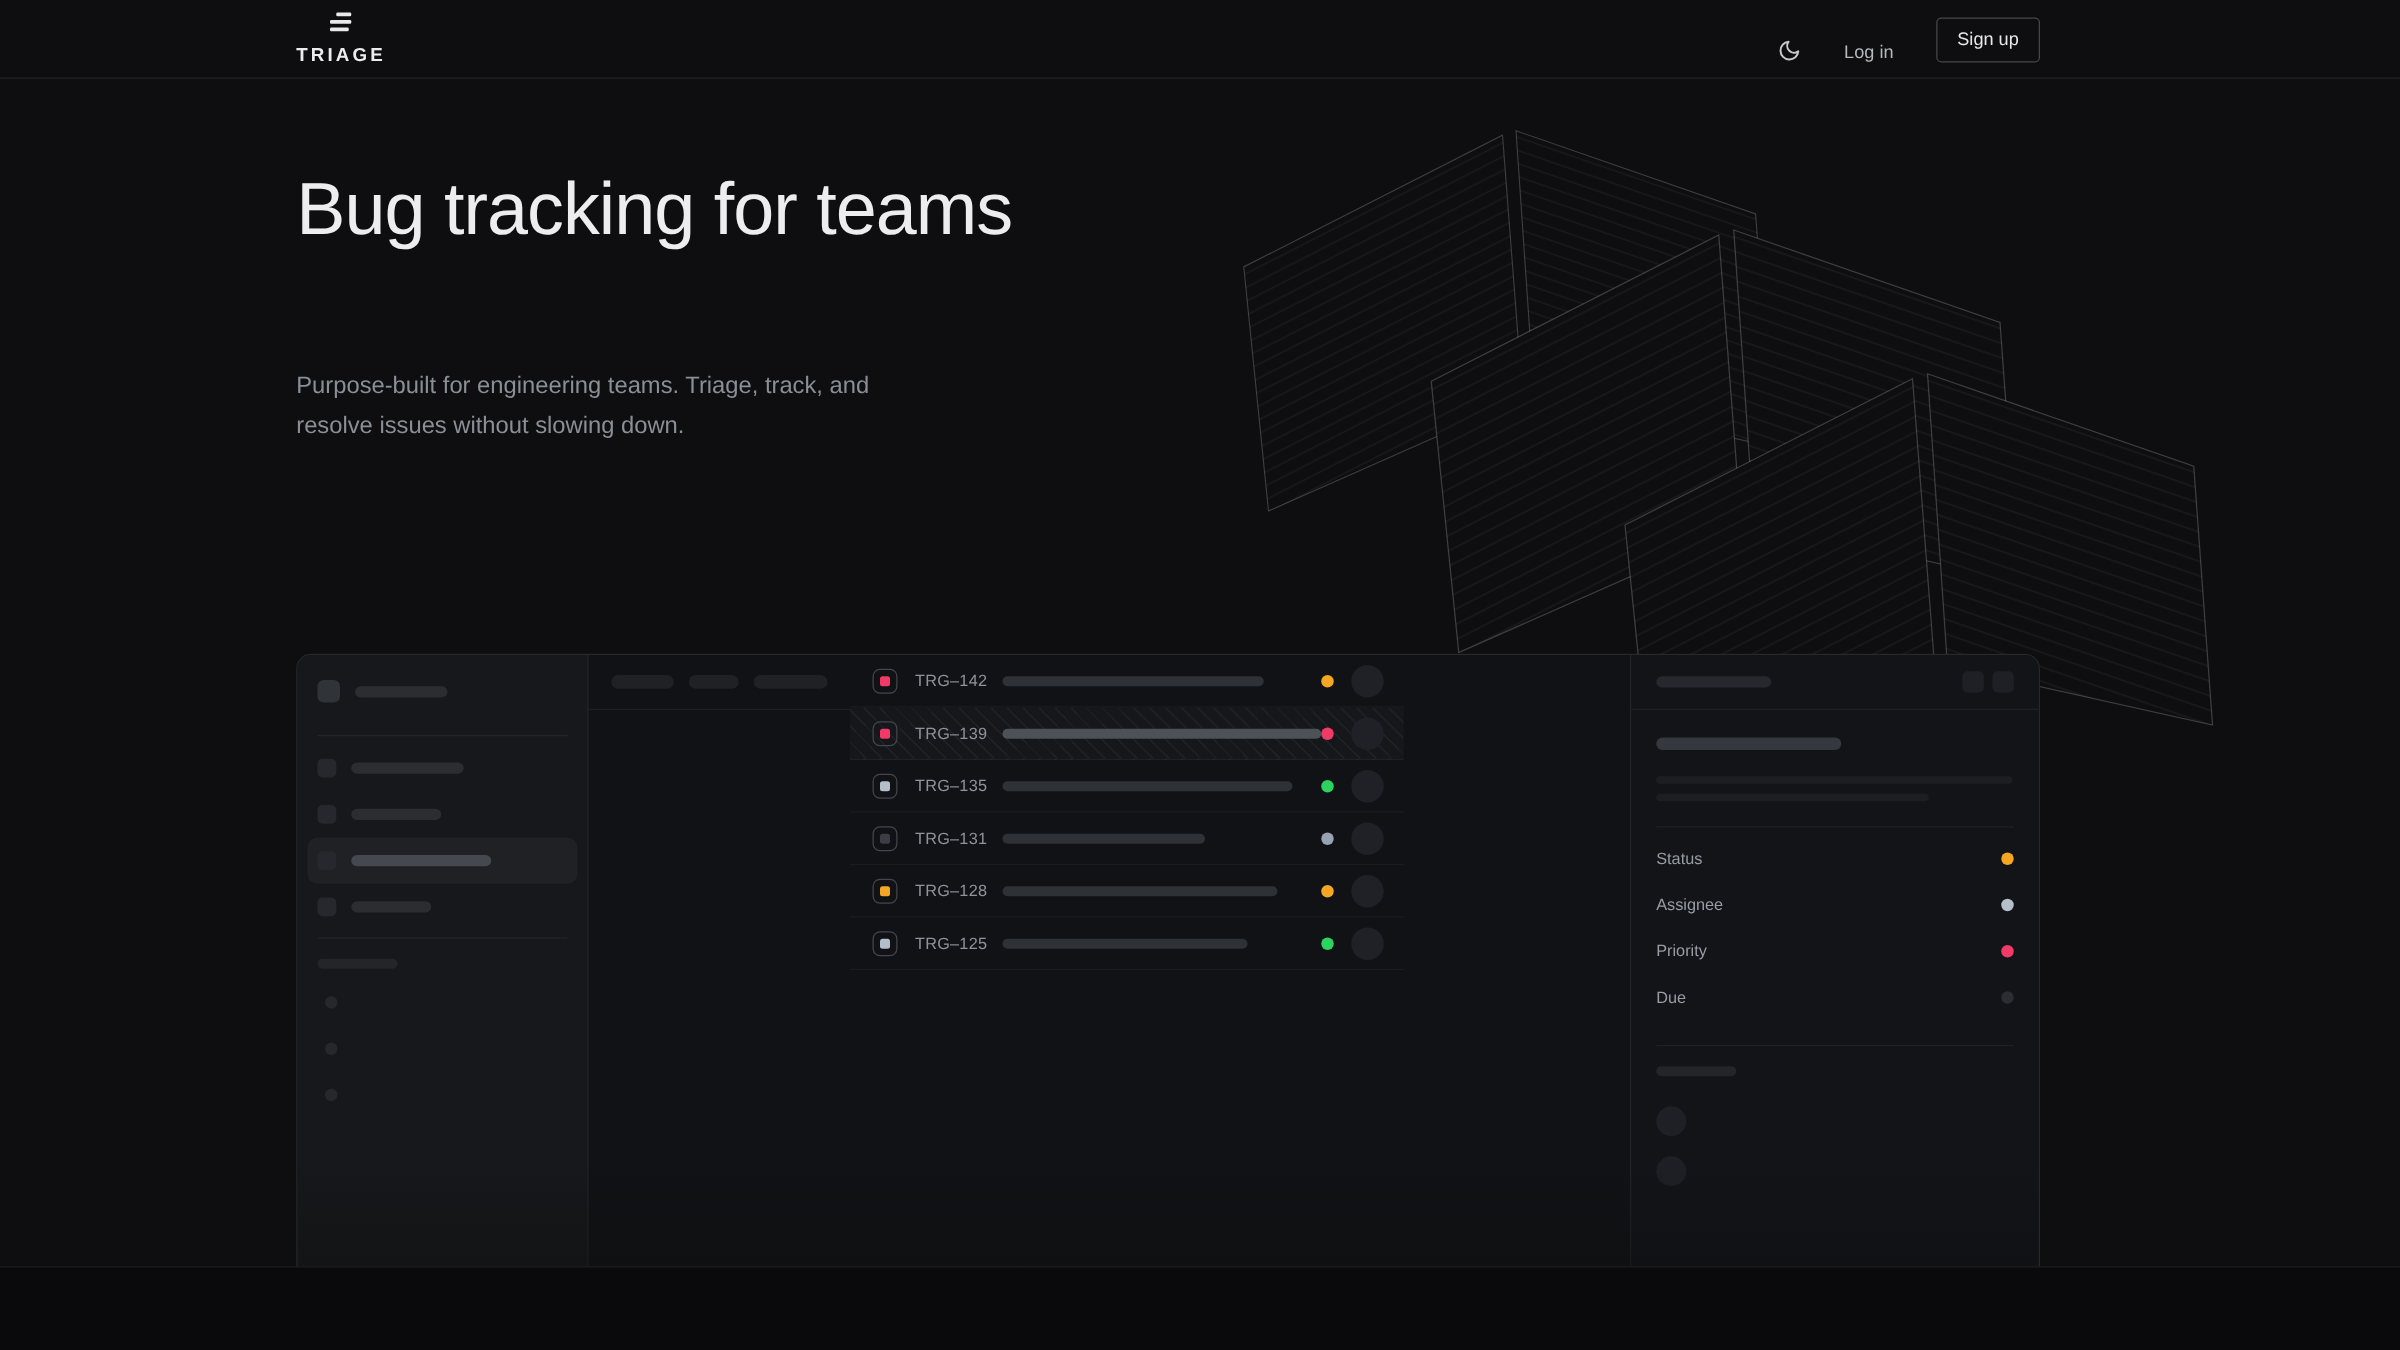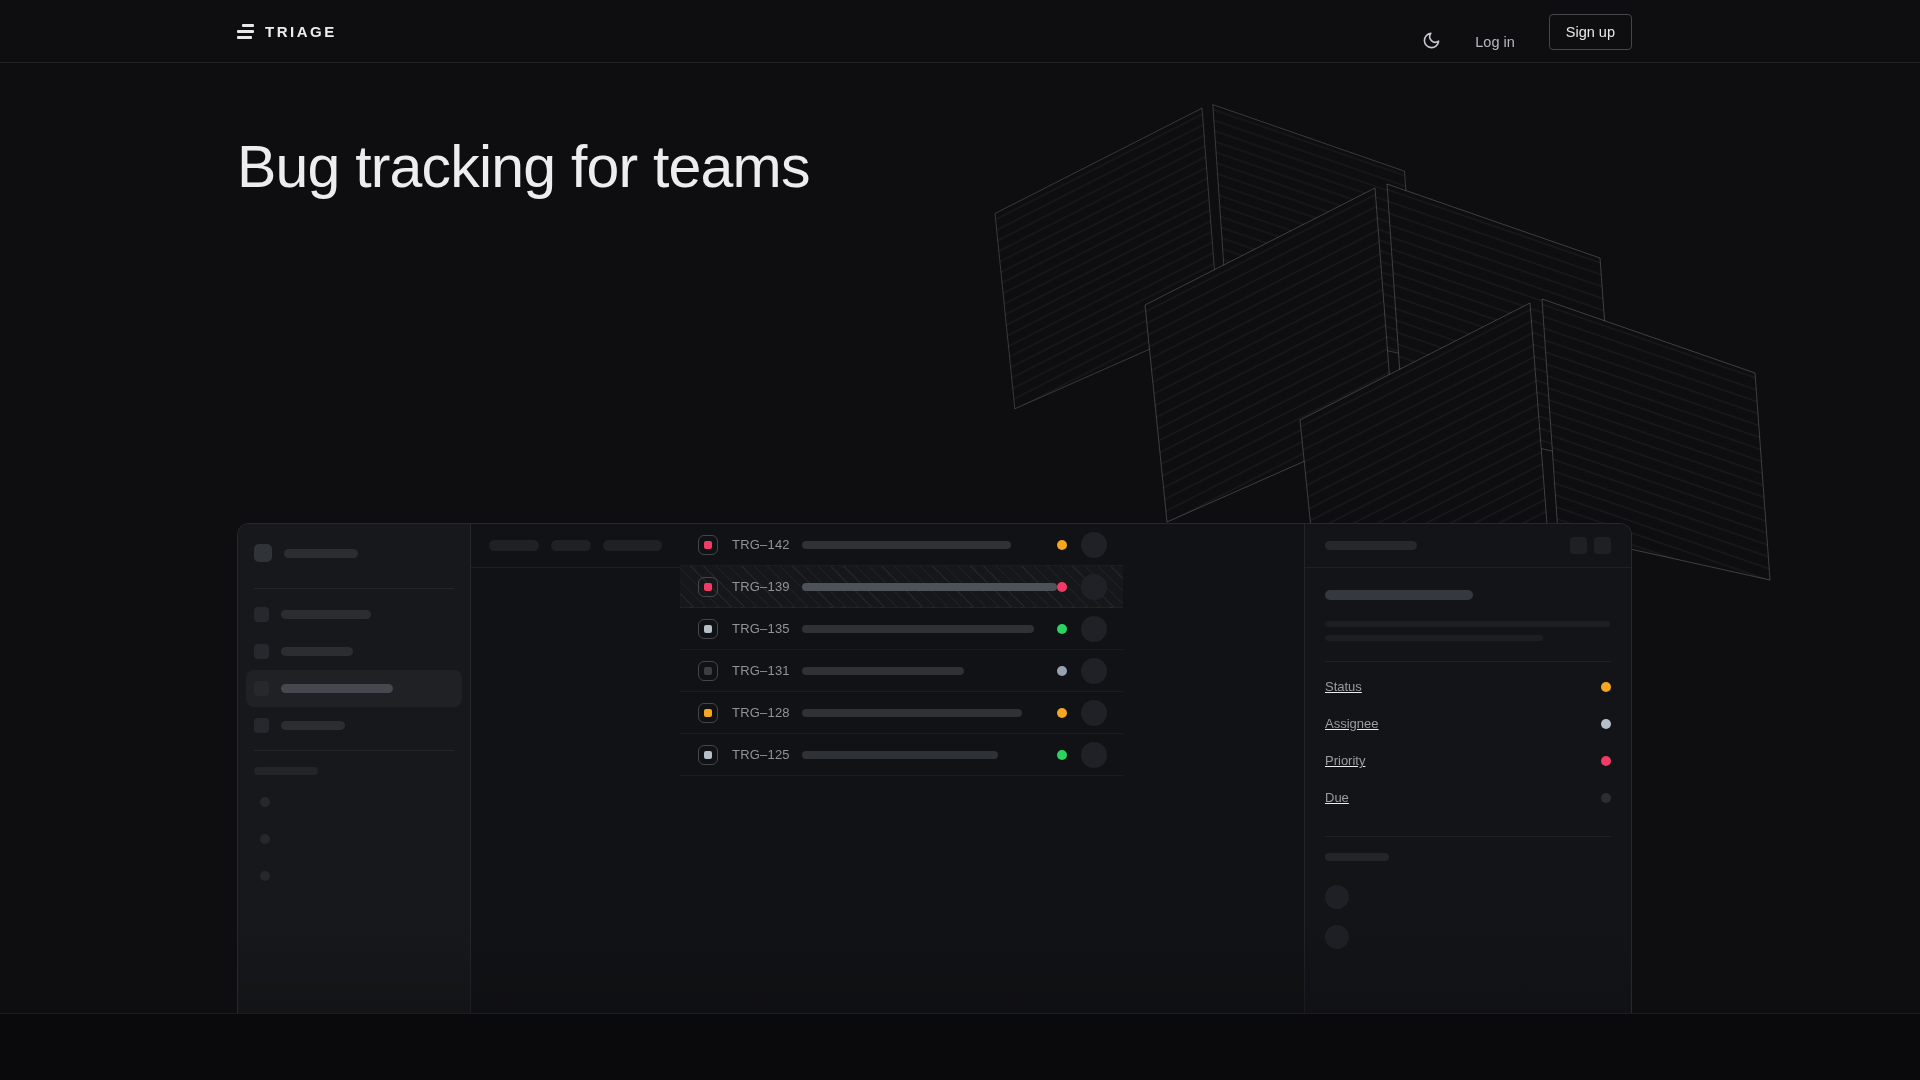--- a/index.html
+++ b/index.html
@@ -11,21 +11,21 @@
     color:#ececee;
   }
   .page { position:absolute; inset:0; overflow:hidden; }
 
   
   .deco { position:absolute; left:920px; top:40px; width:1000px; height:650px; z-index:0; pointer-events:none; }
 
   
   header { position:absolute; top:0; left:0; right:0; height:63px; border-bottom:1px solid rgba(255,255,255,0.09); z-index:3; }
   .nav-inner { position:absolute; left:237px; right:288px; top:0; height:63px; display:flex; align-items:center; justify-content:space-between; }
-  .brand { display:flex; align-items:center; gap:11px; cursor:pointer; }
+  .brand { display:flex; align-items:center; gap:11px; cursor:pointer;flex-direction:column; }
   .logo-mark { display:flex; flex-direction:column; gap:3px; width:17px; }
   .logo-mark i { display:block; height:3px; border-radius:1px; background:#e9e9eb; }
   .logo-mark i:nth-child(1){ width:12px; align-self:flex-end; }
   .logo-mark i:nth-child(2){ width:17px; }
   .logo-mark i:nth-child(3){ width:15px; }
   .brand-name { font-size:15px; font-weight:700; letter-spacing:2.5px; color:#ececee; }
   .nav-right { display:flex; align-items:flex-end; gap:34px; }
   .theme-btn { background:none; border:none; cursor:pointer; display:flex; align-items:center; color:#c8c9cd; }
   .login-link { font-size:14.5px; color:#b6b8bd; text-decoration:none; cursor:pointer; }
   .signup-btn { background:transparent; border:1px solid #45464b; border-radius:4px; color:#e8e8ea;
@@ -79,21 +79,21 @@
   .row-spacer { flex:1; }
   .status-dot { width:10px; height:10px; border-radius:50%; margin-right:14px; flex:none; }
   .row-avatar { width:26px; height:26px; border-radius:50%; background:#1f2126; flex:none; }
 
   
   .mk-detail { width:327px; flex:none; background:#131418; border-left:1px solid rgba(255,255,255,0.07); }
   .rp-header { height:44px; border-bottom:1px solid rgba(255,255,255,0.055); display:flex; align-items:center; padding:0 20px; }
   .rp-hbar { width:92px; height:9px; border-radius:5px; background:#26282d; }
   .rp-squares { margin-left:auto; display:flex; gap:7px; }
   .rp-sq { width:17px; height:17px; border-radius:4px; background:#1e2025; }
-  .rp-body { padding:20px;text-decoration:underline; }
+  .rp-body { padding:20px; }
   .rp-title { width:148px; height:10px; border-radius:5px; background:#35383e; margin-top:2px; }
   .rp-desc { height:6px; border-radius:3px; background:#1c1e22; }
   .rp-desc.l1 { width:285px; margin-top:21px; }
   .rp-desc.l2 { width:218px; margin-top:8px; }
   .rp-div { height:1px; background:rgba(255,255,255,0.06); margin-top:20px; }
   .field-rows { margin-top:6px; }
   .field-row { height:37px; display:flex; align-items:center; }
   .field-label { font-size:13px; color:#989ca3; }
   .field-dot { margin-left:auto; width:10px; height:10px; border-radius:50%; }
   .rp-label { width:64px; height:8px; border-radius:4px; background:#232529; margin-top:16px; }
@@ -148,20 +148,21 @@
             <path d="M21 12.79A9 9 0 1 1 11.21 3 7 7 0 0 0 21 12.79z"></path>
           </svg>
         </button>
         <a class="login-link">Log in</a>
         <button class="signup-btn">Sign up</button>
       </div>
     </div>
   </header>
 
   <h1 class="hero-title"><span>Bug tracking for teams</span><br></h1>
+  <p class="hero-sub"><span>Purpose-built for engineering teams. Triage, track, and</span><br><span>resolve issues without slowing down.</span></p>
 
   <section class="mockup">
 
     <div class="mk-sidebar">
       <div class="sb-logo-row">
         <span class="sb-logo-sq"></span>
         <span class="sb-logo-bar"></span>
       </div>
       <div class="sb-div d1"></div>
       <div class="sb-list">

